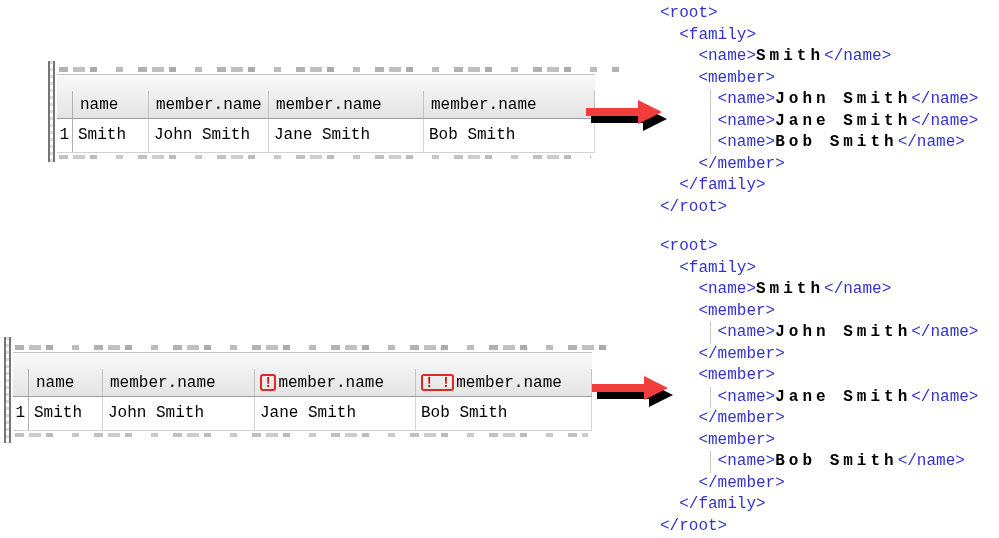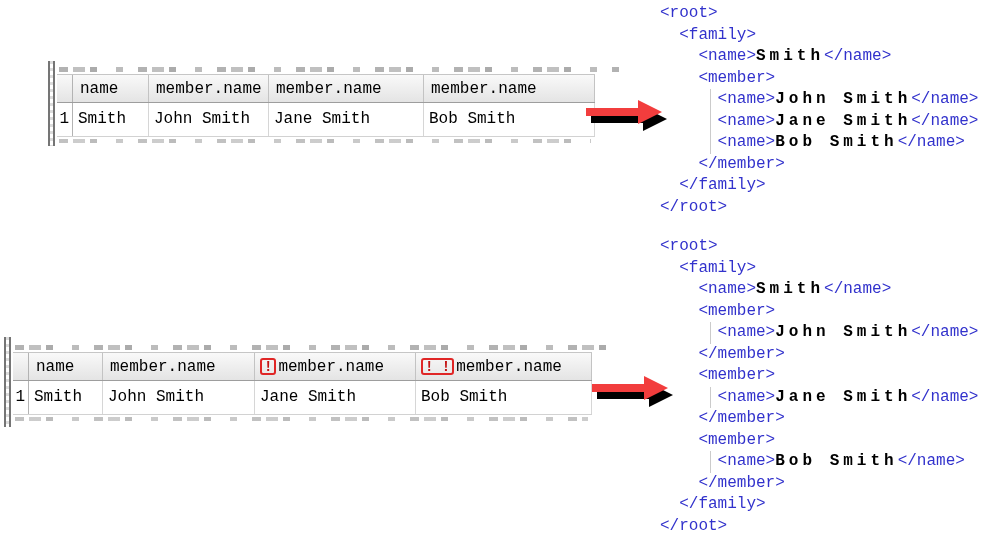--- a/index.html
+++ b/index.html
@@ -26,21 +26,21 @@
     background:linear-gradient(#f9f9f9,#e4e4e4);
     border-top:1px solid #c6c6c6;
     border-bottom:1px solid #9d9d9d;
   }
   .cell{
     box-sizing:border-box;
     border-right:1px solid #c3c3c3;
     font-size:16px;color:#000;
     white-space:pre;overflow:hidden;
   }
-  .hdrcell{height:27px;display:flex;align-items:center;padding-left:7px;}
+  .hdrcell{height:27px;display:flex;align-items:center;padding-left:7px;margin-top:16px;}
   .trow{display:flex;background:#fff;border-bottom:1px solid #d2d2d2;}
   .datacell{height:33px;line-height:32px;padding-left:5px;border-right:1px solid #d6d6d6;}
   .rn{text-align:right;padding-right:3px;padding-left:0;border-right:1px solid #b3b3b3;}
   .warnbox{
     display:inline-block;
     border:2px solid #e02626;border-radius:3px;
     color:#c41414;font-weight:bold;
     font-size:14px;line-height:15px;height:17px;
     padding:0 2px;margin-right:2px;margin-left:-2px;
     box-sizing:border-box;white-space:pre;

